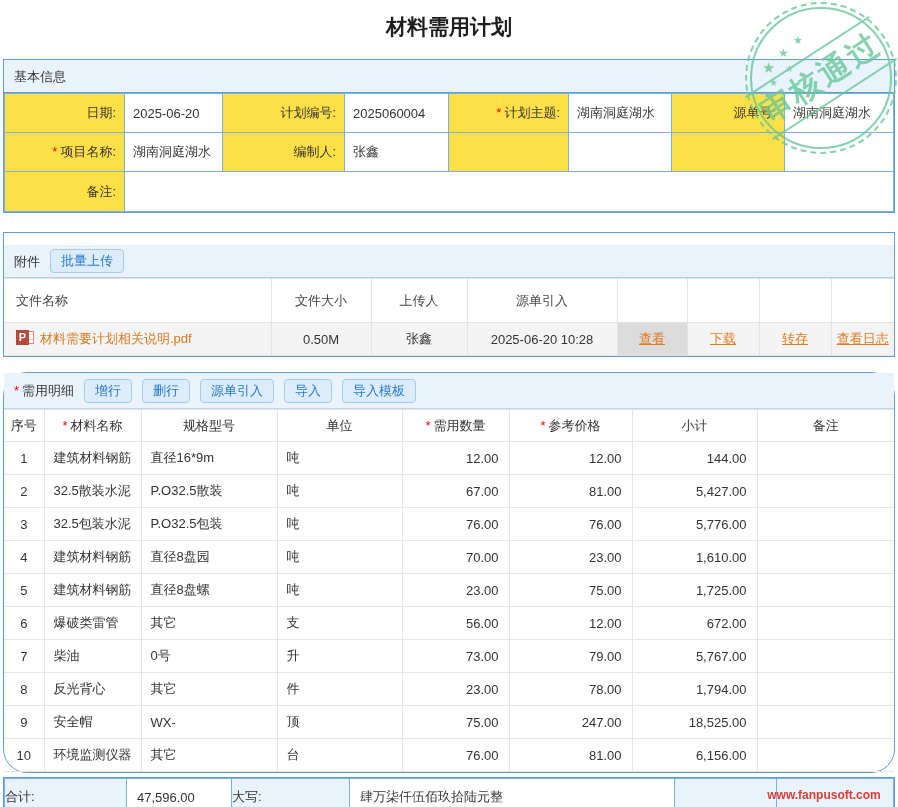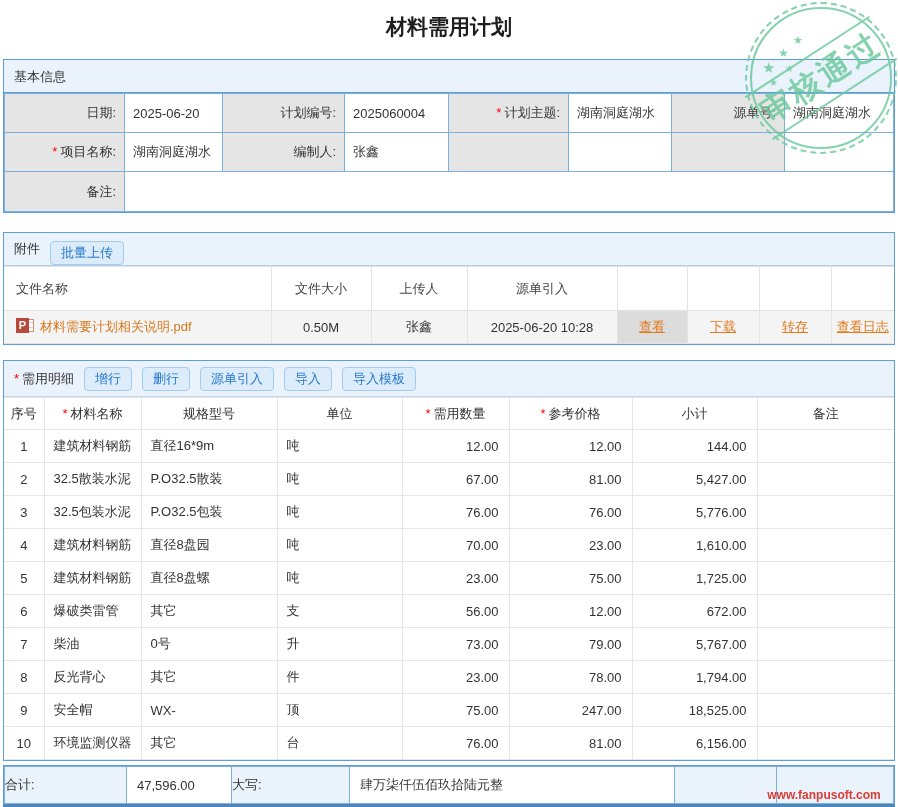--- a/index.html
+++ b/index.html
@@ -9,44 +9,44 @@
   .page-title { text-align:center; font-size:21px; font-weight:bold; color:#1d1d1d; margin-top:13px; line-height:28px; }
 
   .block { margin:0 3px; border:1px solid #5e9ed6; background:#fff; }
   .block-head { background:#eaf3fc; height:33px; line-height:33px; padding-left:10px; color:#333; border-bottom:1px solid #5e9ed6; }
 
   table { width:100%; border-collapse:collapse; table-layout:fixed; }
 
   
   .basic-block { margin-top:18px; }
   .info-table th, .info-table td { border:1px solid #7fb0dd; height:39px; font-weight:normal; overflow:hidden; white-space:nowrap; }
-  .info-table th { background:#e5e5e5; text-align:right; padding-right:8px; }
+  .info-table th { background:#fde047; text-align:right; padding-right:8px; }
   .info-table td { background:#fff; text-align:left; padding-left:8px; }
   .info-table .remark-row th, .info-table .remark-row td { height:40px; }
 
   
   .attach-block { margin-top:19px; }
-  .attach-head { display:flex; align-items:flex-end; gap:10px; border-bottom:1px solid #aecfea; }
+  .attach-head { display:flex; align-items:center; gap:10px; border-bottom:1px solid #aecfea;margin-top:12px; }
   .btn { background:#ddecfa; border:1px solid #a3cbf0; color:#2579cc; border-radius:4px; font-size:13px; line-height:16px; padding:3px 10px; cursor:pointer; font-family:inherit; }
   .attach-table th, .attach-table td { border:1px solid #e3e3e3; overflow:hidden; white-space:nowrap; }
   .attach-table th { background:#fff; height:44px; font-weight:normal; text-align:center; color:#444; }
   .attach-table td { background:#f4f4f4; height:33px; text-align:center; }
   .attach-table th:first-child, .attach-table td:first-child { text-align:left; padding-left:12px; border-left:none; }
   .attach-table th:last-child, .attach-table td:last-child { border-right:none; }
   .file-name { color:#d9781c; }
   .attach-table a { color:#e07b20; text-decoration:underline; cursor:pointer; }
   .view-cell { background:#dcdcdc !important; }
 
   .pdf-icon { display:inline-block; position:relative; width:18px; height:16px; vertical-align:-3px; margin-right:6px; }
   .pdf-icon .pg { position:absolute; right:0; top:1px; width:10px; height:13px; background:#fff; border:1px solid #cf8d7a;
                   background-image:repeating-linear-gradient(#fff,#fff 2px,#d98 3px,#fff 3px,#fff 5px); }
   .pdf-icon .bx { position:absolute; left:0; top:0; width:13px; height:15px; background:#b6493c; color:#fff; font-size:11px; font-weight:bold; text-align:center; line-height:15px; }
 
   
-  .detail-block { margin-top:15px; }
+  .detail-block { margin-top:15px;border-radius:24px; }
   .detail-toolbar { background:#eaf3fc; height:36px; display:flex; align-items:center; gap:10px; padding:0 10px; border-bottom:1px solid #bcd7ef; }
   .detail-table th, .detail-table td { border:1px solid #e6e6e6; height:32px; overflow:hidden; white-space:nowrap; }
   .detail-table th { font-weight:normal; text-align:center; background:#fff; }
   .detail-table td { height:33px; }
   .detail-table th:first-child, .detail-table td:first-child { border-left:none; }
   .detail-table th:last-child, .detail-table td:last-child { border-right:none; }
   .a-c { text-align:center; }
   .a-l { text-align:left; padding-left:9px; }
   .a-r { text-align:right; padding-right:10px; }
   .req { color:#f00; margin-right:3px; }

